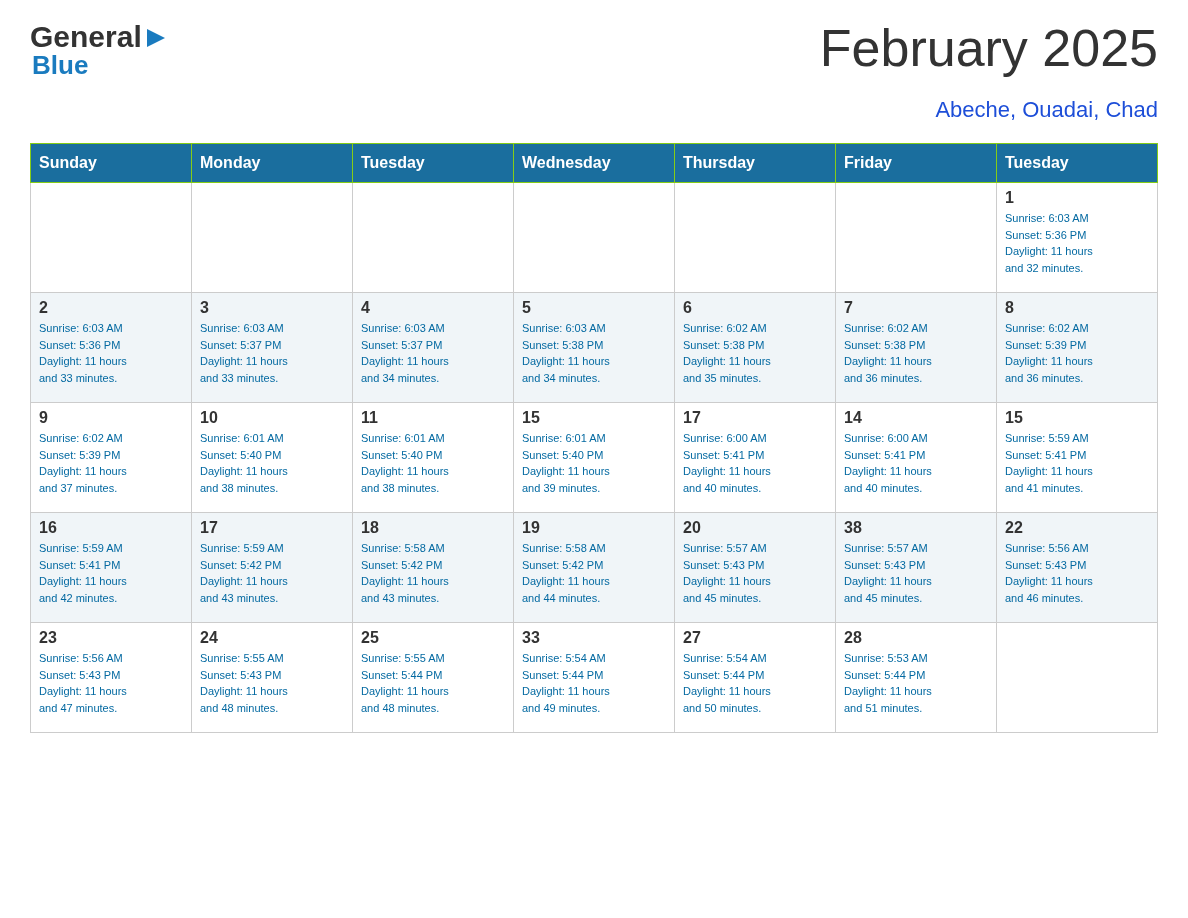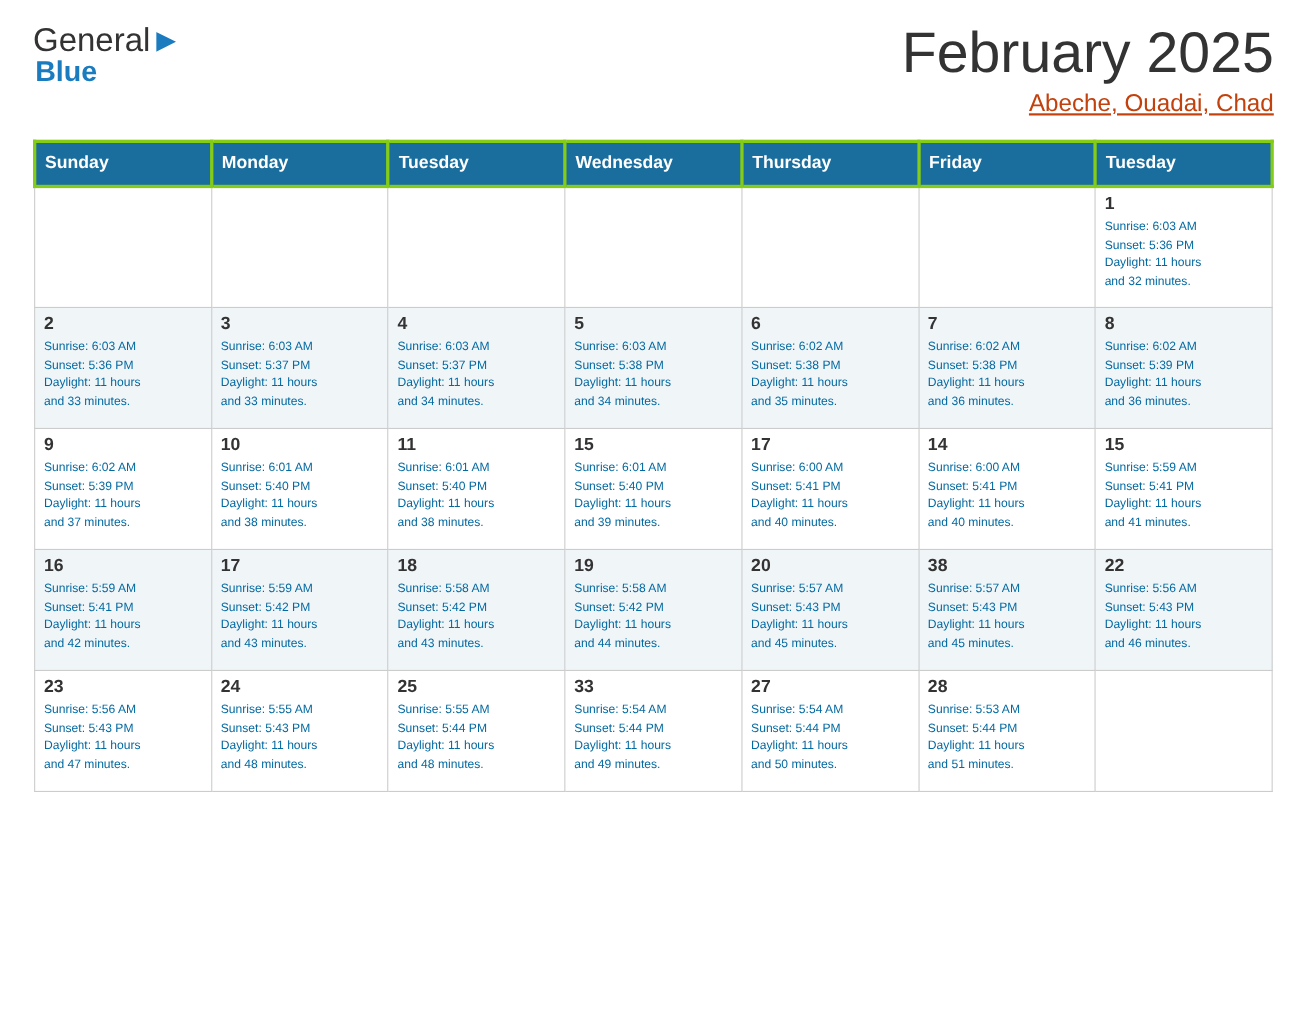--- a/index.html
+++ b/index.html
@@ -39,37 +39,36 @@
       text-align: right;
     }
     .calendar-title {
       font-size: 52px;
       font-weight: normal;
       color: #333;
       line-height: 1.1;
     }
     .calendar-subtitle {
       font-size: 22px;
-      color: #c2410c;
-      margin-top: 4px;
-      text-decoration: underline;
+      color: #1d4ed8;
+      margin-top: 20px;
     }
     .calendar {
       width: 100%;
       border-collapse: collapse;
       table-layout: fixed;
     }
     .calendar th {
       background-color: #1a6e9e;
       color: #fff;
       font-size: 16px;
       font-weight: bold;
       padding: 10px 8px;
       text-align: left;
-      border: 3px solid #84cc16;
+      border: 1px solid #84cc16;
     }
     .calendar td {
       vertical-align: top;
       padding: 6px 8px;
       border: 1px solid #ccc;
       height: 110px;
       font-size: 12.5px;
       color: #333;
       background: #fff;
     }
@@ -97,21 +96,21 @@
     .calendar tbody tr:nth-child(even) td {
       background-color: #f0f5f8;
     }
   </style>
 </head>
 <body>
 
 <div class="header">
   <div class="logo">
     <div class="logo-general">
-      <span style="color:#333; font-size:30px; font-weight:normal;">General</span>
+      <span style="color:#333; font-size:30px; font-weight:bold;">General</span>
       <span style="display:inline-block; margin-left:3px; position:relative; top:0px;">
         <svg width="18" height="22" viewBox="0 0 18 22" style="vertical-align:middle; margin-bottom:2px;">
           <polygon points="0,2 18,11 0,20" fill="#1a7bbf"></polygon>
         </svg>
       </span>
     </div>
     <div class="logo-blue-line">
       <span style="color:#1a7bbf; font-size:26px; font-weight:bold; margin-left:2px;">Blue</span>
     </div>
   </div>

